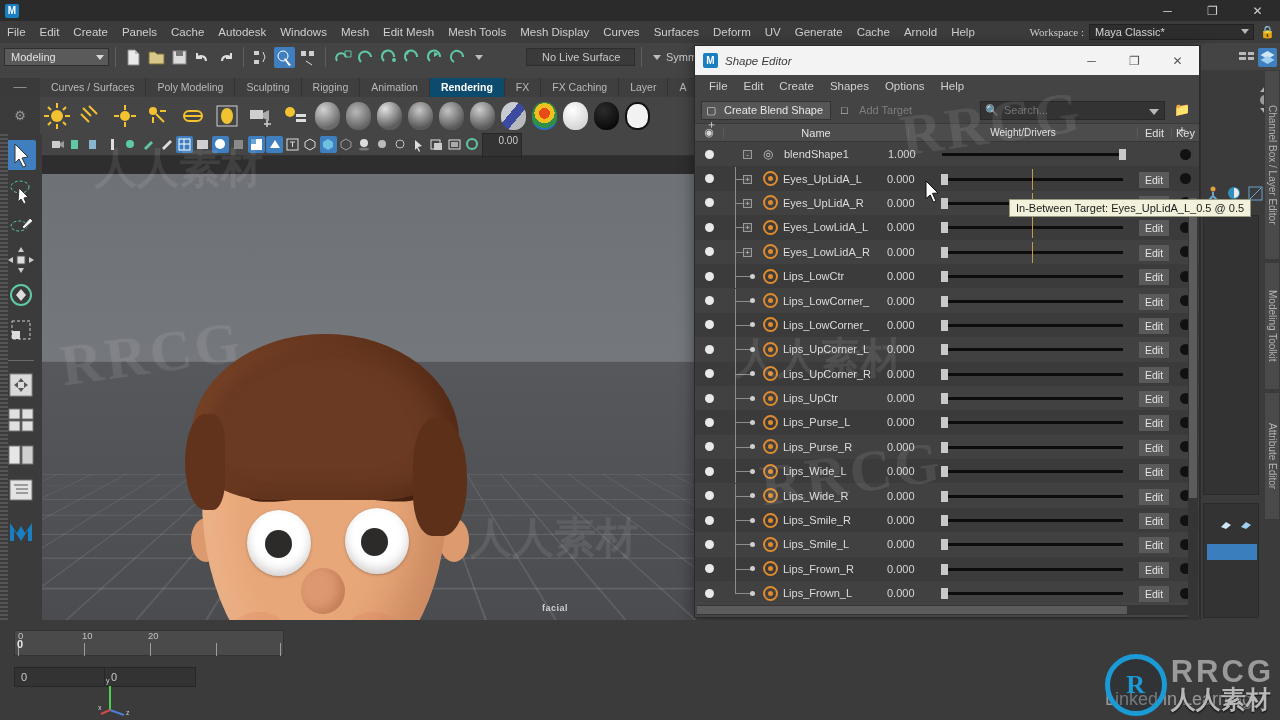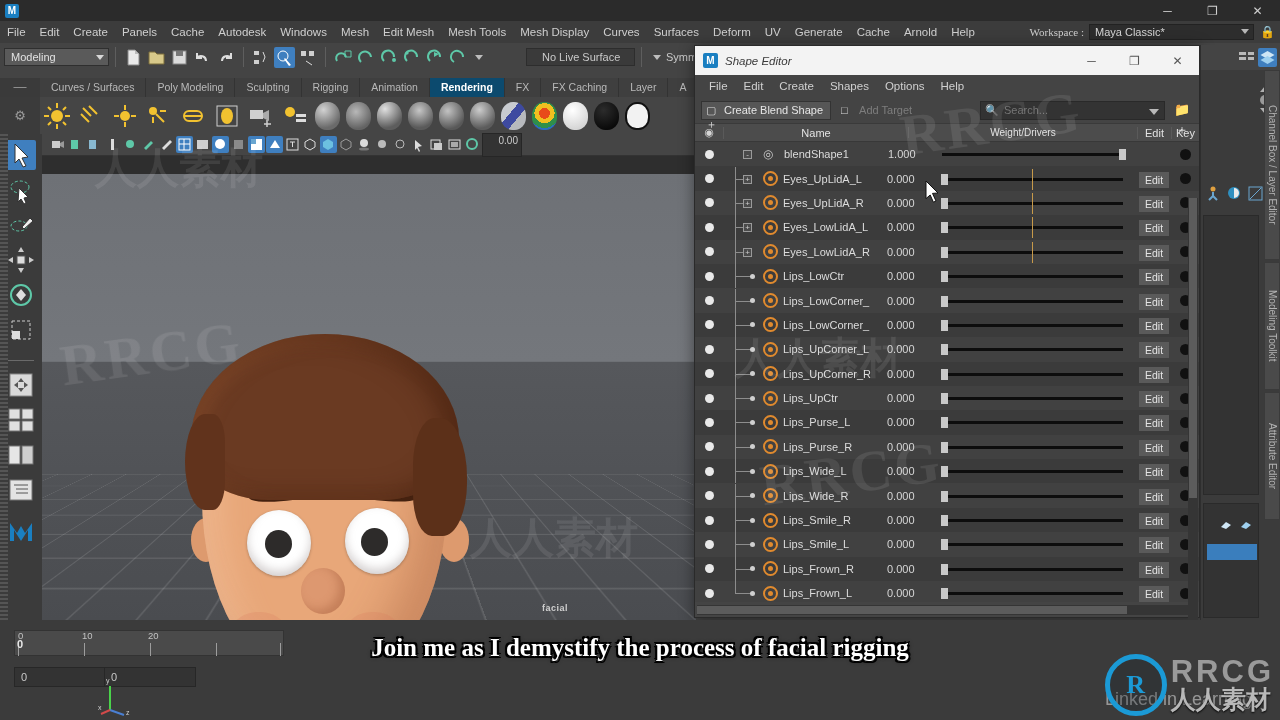--- a/index.html
+++ b/index.html
@@ -1137,20 +1137,21 @@
     <div class="sw-hscroll">
         <i></i>
       </div>
   </div>
 
   <div class="cursor">
     <svg width="16" height="24" viewBox="0 0 16 24">
         <path d="M1 1l12 12-5.5.4L11 21l-2.6 1.2L5.2 15 1 18.6z" fill="#fff" stroke="#111" stroke-width="1"></path>
       </svg>
   </div>
+  <div class="tooltip">In-Between Target: Eyes_UpLidA_L_0.5 @ 0.5</div>
 
   <div class="rdock">
     <div class="rd-top">
       <div class="rd-ic"><svg width="19" height="19" viewBox="0 0 19 19">
             <rect x="2" y="4" width="7" height="3" fill="#b9b9b9"></rect>
             <rect x="2" y="9" width="7" height="3" fill="#b9b9b9"></rect>
             <rect x="11" y="4" width="6" height="3" fill="#b9b9b9"></rect>
             <rect x="11" y="9" width="6" height="3" fill="#b9b9b9"></rect>
           </svg></div>
       <div class="rd-ic sel"><svg width="19" height="19" viewBox="0 0 19 19">
@@ -1216,21 +1217,20 @@
   </div>
 
   <div class="wm wm-rrcg" style="left:60px; top:320px; transform:rotate(-8deg);">RRCG</div>
   <div class="wm wm-rrcg" style="left:900px; top:90px; transform:rotate(-8deg);">RRCG</div>
   <div class="wm wm-rrcg" style="left:760px; top:440px; transform:rotate(-8deg);">RRCG</div>
   <div class="wm wm-cn" style="left:95px; top:140px;">人人素材</div>
   <div class="wm wm-cn" style="left:735px; top:330px;">人人素材</div>
   <div class="wm wm-cn" style="left:470px; top:510px;">人人素材</div>
 
   <div class="subs">
-    <div class="sub-en">Join me as I demystify the process of facial rigging</div>
   </div>
 
   <div class="lil">Linked in Learning</div>
   <div class="logo">
     <div class="logo-mark">R</div>
     <div class="logo-text">
       <div class="logo-rrcg">RRCG</div>
       <div class="logo-cn">人人素材</div>
     </div>
   </div>

